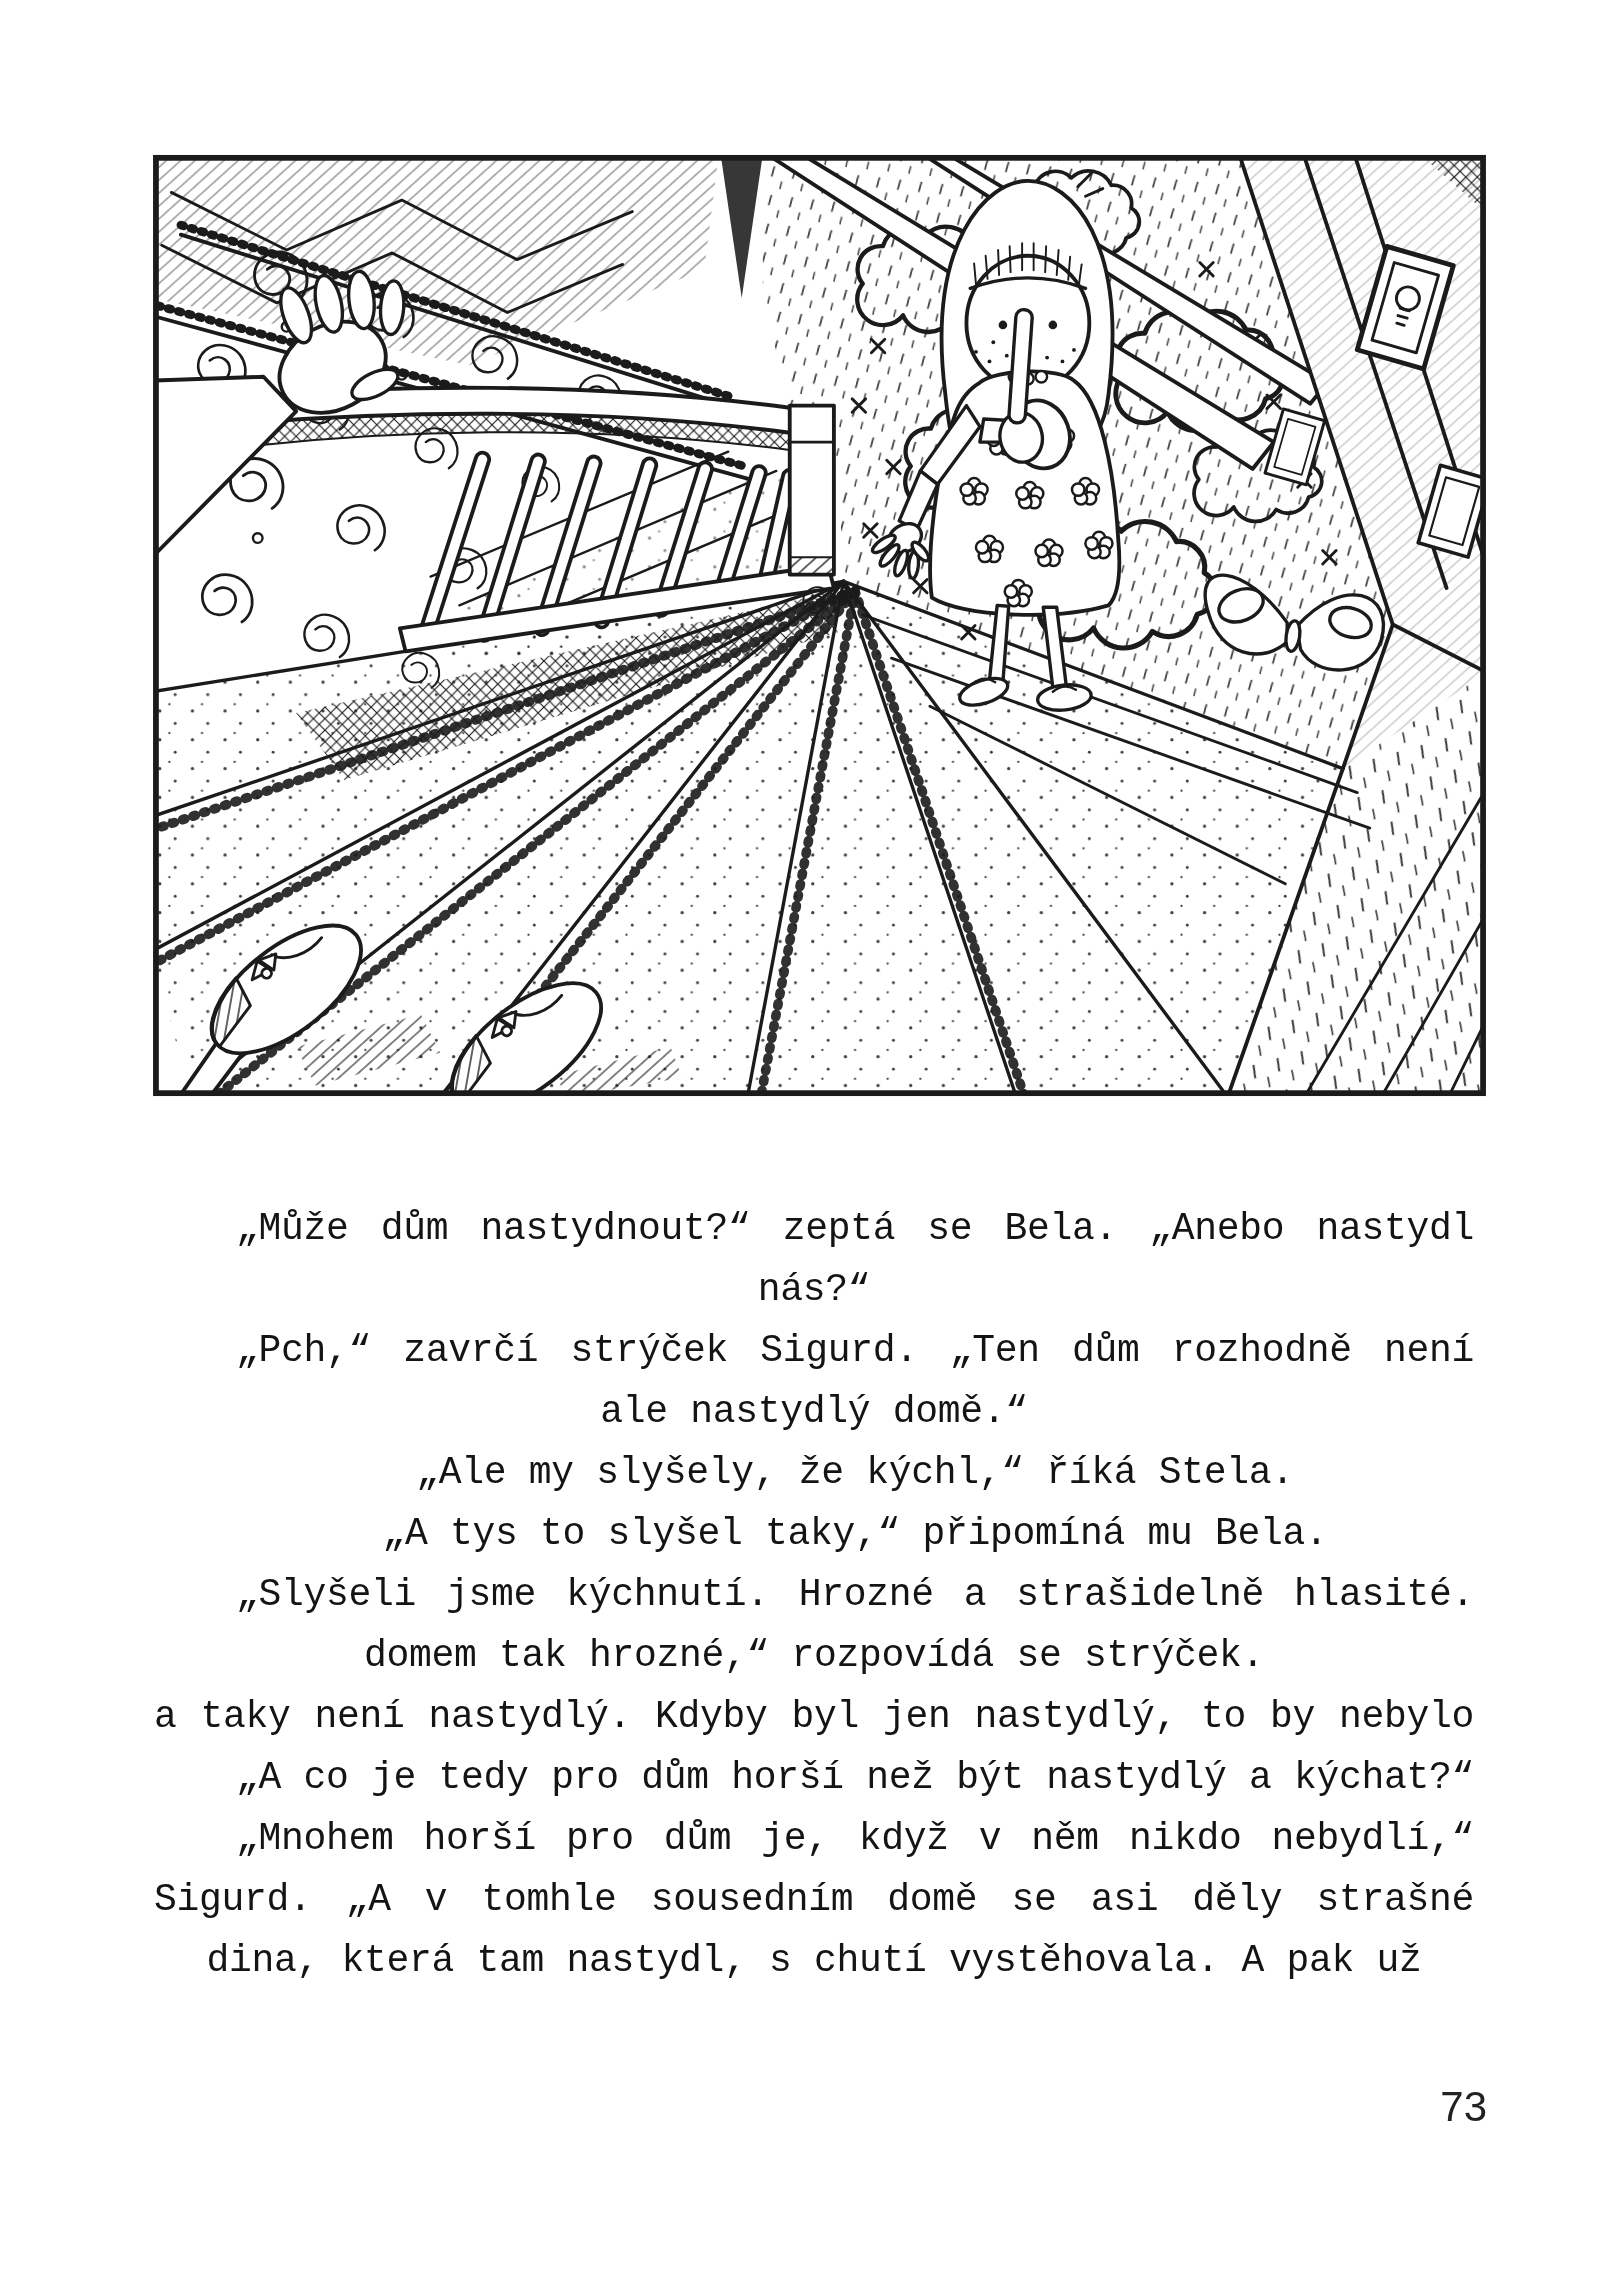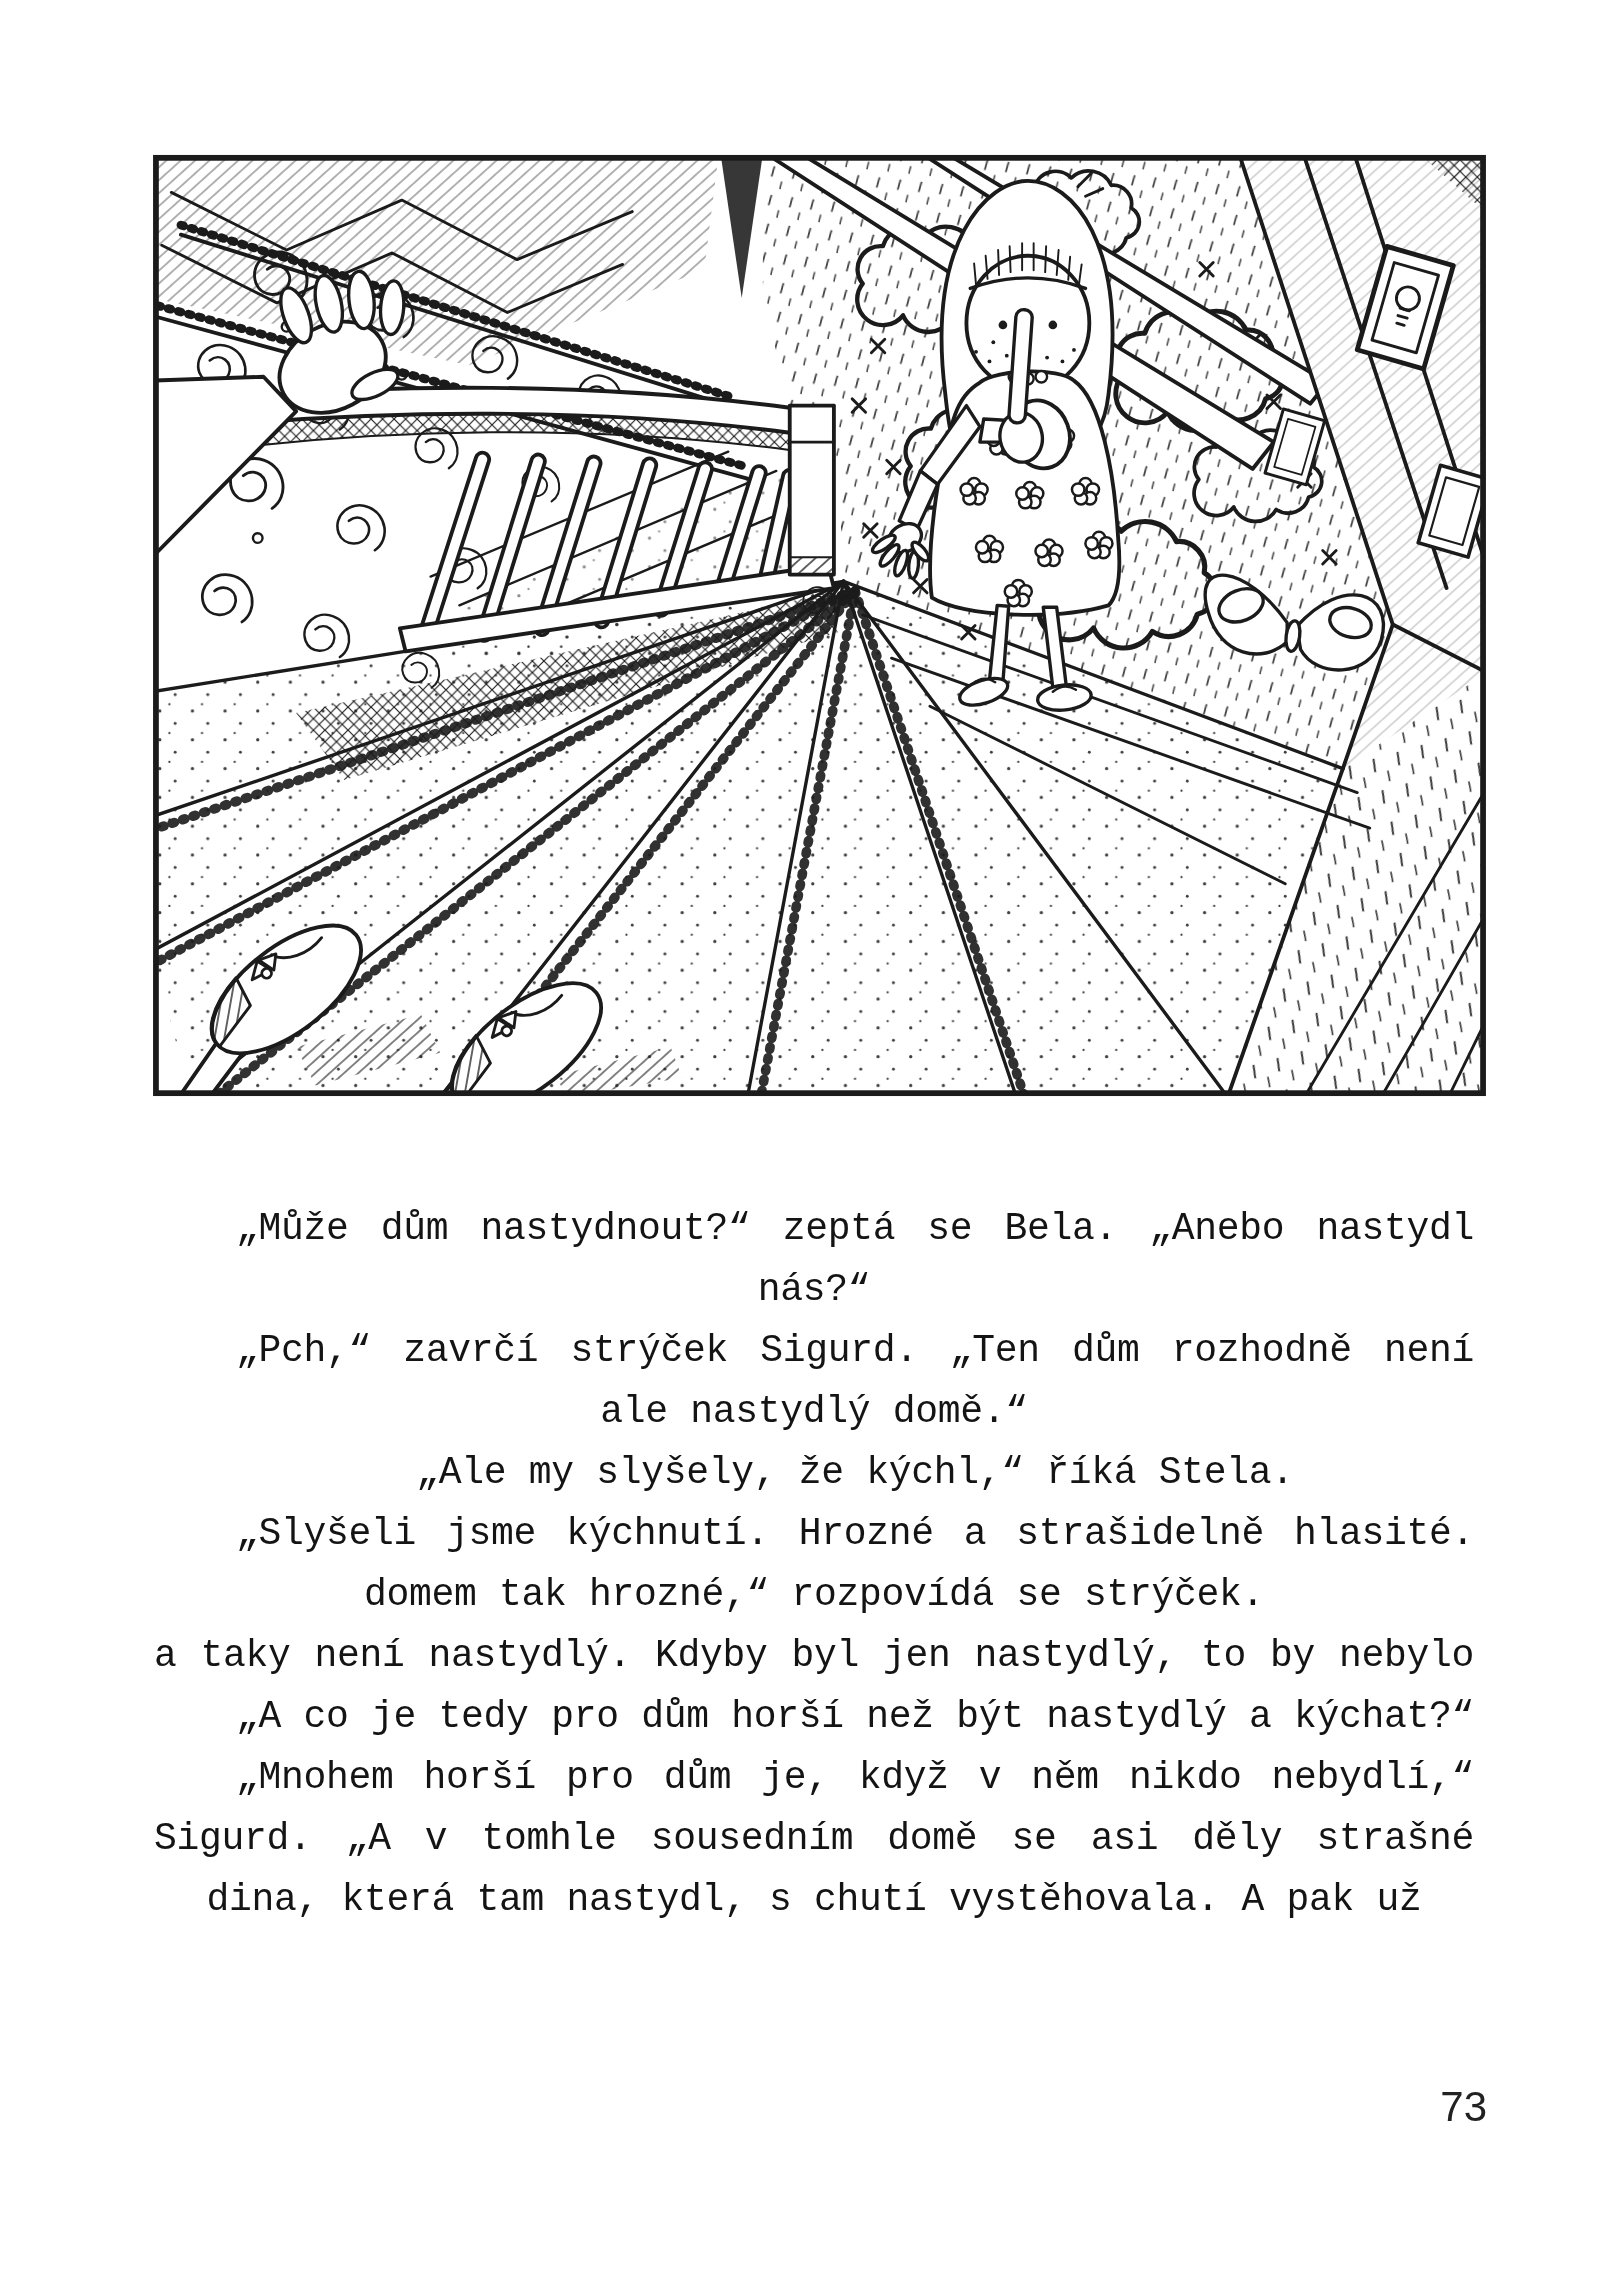--- a/index.html
+++ b/index.html
@@ -337,20 +337,23 @@
     <div class="tline">nás?“</div>
   </div>
   <div class="para">
     <div class="tline j ind">„Pch,“ zavrčí strýček Sigurd. „Ten dům rozhodně není jako jiné domy,</div>
     <div class="tline">ale nastydlý domě.“</div>
   </div>
   <div class="para">
     <div class="tline ind">„Ale my slyšely, že kýchl,“ říká Stela.</div>
   </div>
   <div class="para">
+    <div class="tline ind">„A tys to slyšel taky,“ připomíná mu Bela.</div>
+  </div>
+  <div class="para">
     <div class="tline j ind">„Slyšeli jsme kýchnutí. Hrozné a strašidelně hlasité. Ale nekýchl dům</div>
     <div class="tline">domem tak hrozné,“ rozpovídá se strýček.</div>
     <div class="tline j">a taky není nastydlý. Kdyby byl jen nastydlý, to by nebylo s tím chudinkou</div>
   </div>
   <div class="para">
     <div class="tline j ind">„A co je tedy pro dům horší než být nastydlý a kýchat?“ zamyslí se Stela.</div>
   </div>
   <div class="para">
     <div class="tline j ind">„Mnohem horší pro dům je, když v něm nikdo nebydlí,“ odpoví strýček</div>
     <div class="tline j">Sigurd. „A v tomhle sousedním domě se asi děly strašné věci, takže se ta ro-</div>

